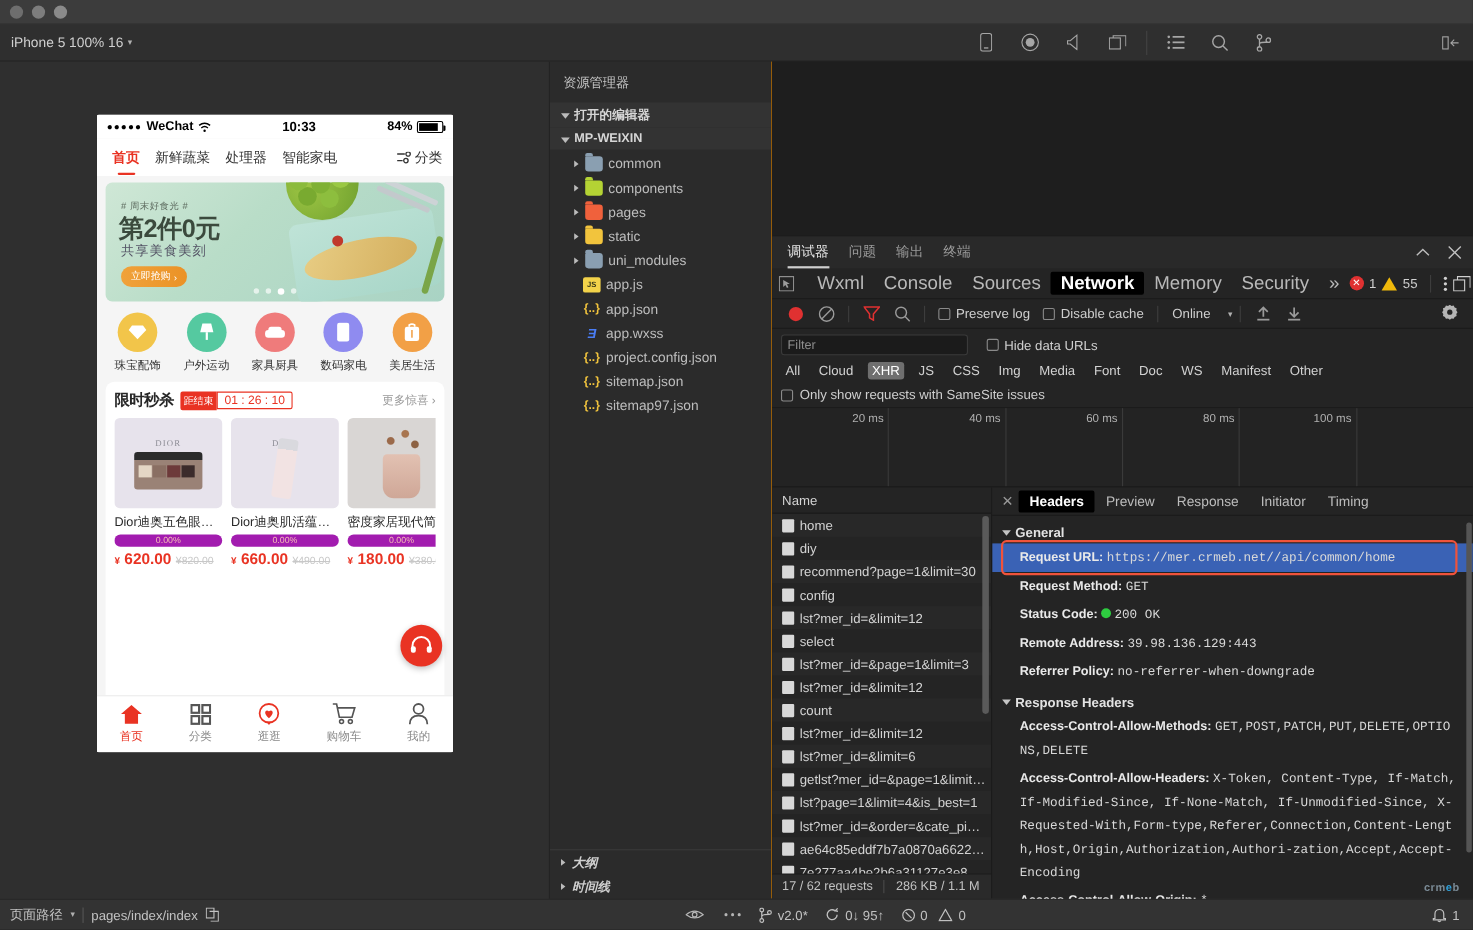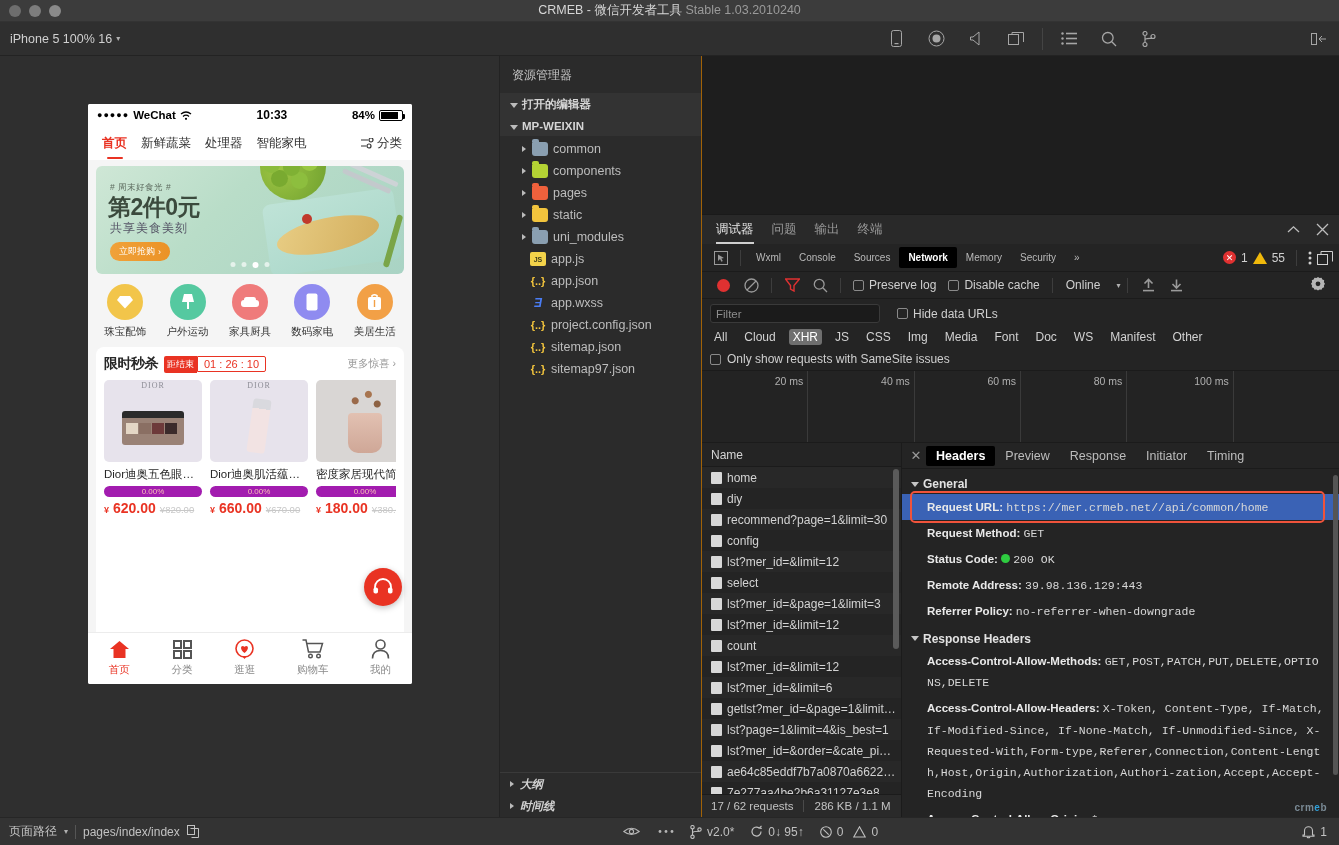--- a/index.html
+++ b/index.html
@@ -162,21 +162,21 @@
   .sk-title { font-size: 14px; font-weight: bold; color: #282828; letter-spacing: -.5px; }
   .sk-badge { background: #e93323; color: #fff; font-size: 9px; padding: 2px 3px; border-radius: 2px 0 0 2px; }
   .sk-time { border: 1px solid #e93323; color: #e93323; font-size: 11px; padding: 1px 6px; border-radius: 0 2px 2px 0; margin-left: -6px; }
   .sk-more { margin-left: auto; font-size: 10.5px; color: #999; }
   .sk-grid { display: flex; gap: 8px; margin-top: 7px; overflow: hidden; }
   .sk-card { width: 98px; flex: 0 0 98px; }
   .sk-img {
     width: 98px; height: 82px; border-radius: 5px; background: #e7e3ec;
     position: relative; overflow: hidden; display: flex; align-items: center; justify-content: center;
   }
-  .sk-img .brand { position: absolute; top: 1px; left: 0; right: 0; text-align: center; font-size: 8px; color: #8d8d96; letter-spacing: 1px; font-family: "Liberation Serif", serif; }
+  .sk-img .brand { position: absolute; top: 18px; left: 0; right: 0; text-align: center; font-size: 8px; color: #8d8d96; letter-spacing: 1px; font-family: "Liberation Serif", serif; }
   .palette { width: 62px; height: 34px; background: linear-gradient(180deg,#2b2b2b 0 22%,#9a8276 22% 100%); border-radius: 3px; margin-top: 14px; position: relative; }
   .palette i { position: absolute; display: block; width: 12px; height: 11px; top: 12px; }
   .bottle { width: 18px; height: 54px; background: linear-gradient(180deg,#d9d9de 0 18%,#f2e3e3 18% 100%); border-radius: 3px; margin-top: 10px; transform: rotate(8deg); }
   .vase { width: 34px; height: 40px; background: linear-gradient(180deg,#e2c1b2,#cfa797); border-radius: 4px 4px 10px 10px; margin-top: 24px; }
   .flowers { position: absolute; top: 8px; left: 26px; width: 44px; height: 32px; background: radial-gradient(circle at 30% 40%, #9b6a4a 3px, transparent 4px), radial-gradient(circle at 60% 20%, #a8754f 3px, transparent 4px), radial-gradient(circle at 80% 50%, #8d6243 3px, transparent 4px); }
   .sk-name { font-size: 11.5px; color: #282828; margin-top: 5px; white-space: nowrap; overflow: hidden; text-overflow: ellipsis; }
   .sk-bar { margin-top: 4px; height: 11px; border-radius: 6px; background: #a21caf; display: flex; align-items: center; justify-content: center; color: #f8bfb6; font-size: 8px; }
   .sk-price { margin-top: 3px; display: flex; align-items: baseline; gap: 4px; }
   .sk-cur { color: #e93323; font-size: 9px; font-weight: bold; }
   .sk-now { color: #e93323; font-size: 14px; font-weight: bold; }
@@ -231,21 +231,21 @@
   .dt-tabs { height: 29px; flex: 0 0 29px; display: flex; align-items: center; gap: 18px; padding: 0 14px; background: #292929; position: relative; }
   .dt-tab { font-size: 12.5px; color: #9a9a9a; height: 29px; display: flex; align-items: center; position: relative; }
   .dt-tab.active { color: #e6e6e6; }
   .dt-tab.active::after { content: ""; position: absolute; left: 0; right: 0; bottom: 0; height: 2px; background: #cfcfcf; }
   .dt-tabs .right-ico { position: absolute; right: 10px; display: flex; gap: 16px; color: #bdbdbd; align-items: center; }
 
   .dt-body { flex: 1 1 auto; background: #242424; display: flex; flex-direction: column; min-height: 0; }
   .dt-sub { height: 28px; flex: 0 0 28px; display: flex; align-items: center; background: #242424; border-bottom: 1px solid #1b1b1b; padding-left: 6px; }
   .dt-sub .pickbtn { width: 26px; display: flex; align-items: center; justify-content: center; color: #9a9a9a; }
   .dt-sub .sep { width: 1px; height: 16px; background: #3d3d3d; margin: 0 6px; }
-  .dt-panel { padding: 0 9px; height: 21px; display: flex; align-items: center; font-size: 10px; color: #b9b9b9; border-radius: 2px; }
+  .dt-panel { padding: 0 9px; height: 21px; display: flex; align-items: center; font-size: 17px; color: #b9b9b9; border-radius: 2px; }
   .dt-panel.active { background: #000; color: #fff; font-weight: bold; }
   .dt-sub .counts { margin-left: auto; display: flex; align-items: center; gap: 5px; font-size: 12px; color: #d0d0d0; padding-right: 6px; }
   .err-badge { width: 13px; height: 13px; border-radius: 50%; background: #e03131; color: #fff; font-size: 9px; display: flex; align-items: center; justify-content: center; }
   .warn-badge { width: 0; height: 0; border-left: 7px solid transparent; border-right: 7px solid transparent; border-bottom: 12px solid #f0b90b; position: relative; }
 
   .net-toolbar { height: 27px; flex: 0 0 27px; display: flex; align-items: center; gap: 2px; padding: 0 8px; border-bottom: 1px solid #1b1b1b; }
   .rec-dot { width: 13px; height: 13px; border-radius: 50%; background: #e03131; }
   .nt-ico { width: 26px; height: 27px; display: flex; align-items: center; justify-content: center; color: #9a9a9a; }
   .nt-sep { width: 1px; height: 15px; background: #3d3d3d; margin: 0 5px; }
   .cbx { width: 11px; height: 11px; border: 1px solid #8a8a8a; border-radius: 2px; display: inline-block; flex: 0 0 11px; }
@@ -318,24 +318,20 @@
 <body>
 
 <div class="app">
 
   <div class="titlebar">
     <div class="traffic">
       <span class="dot"></span>
       <span class="dot d2"></span>
       <span class="dot d3"></span>
     </div>
-    <div class="title-text">
-      <span>CRMEB</span><span> - </span><span>微信开发者工具</span>
-      <span class="dim">Stable 1.03.2010240</span>
-    </div>
   </div>
 
   <div class="toolbar">
     <div class="sim-select">
       <span>iPhone 5 100% 16</span>
       <span class="caret">▾</span>
     </div>
     <div class="tb-spacer"></div>
     <div class="tb-icons">
       <div class="tb-btn">
@@ -545,21 +541,21 @@
               <div class="sk-card">
                 <div class="sk-img">
                   <span class="brand">DIOR</span>
                   <div class="bottle"></div>
                 </div>
                 <div class="sk-name">Dior迪奥肌活蕴…</div>
                 <div class="sk-bar">0.00%</div>
                 <div class="sk-price">
                   <span class="sk-cur">¥</span>
                   <span class="sk-now">660.00</span>
-                  <span class="sk-old">¥670.00</span>
+                  <span class="sk-old">¥490.00</span>
                 </div>
               </div>
 
               <div class="sk-card">
                 <div class="sk-img" style="background:#d9d6d4">
                   <div class="flowers"></div>
                   <div class="vase"></div>
                 </div>
                 <div class="sk-name">密度家居现代简…</div>
                 <div class="sk-bar">0.00%</div>

